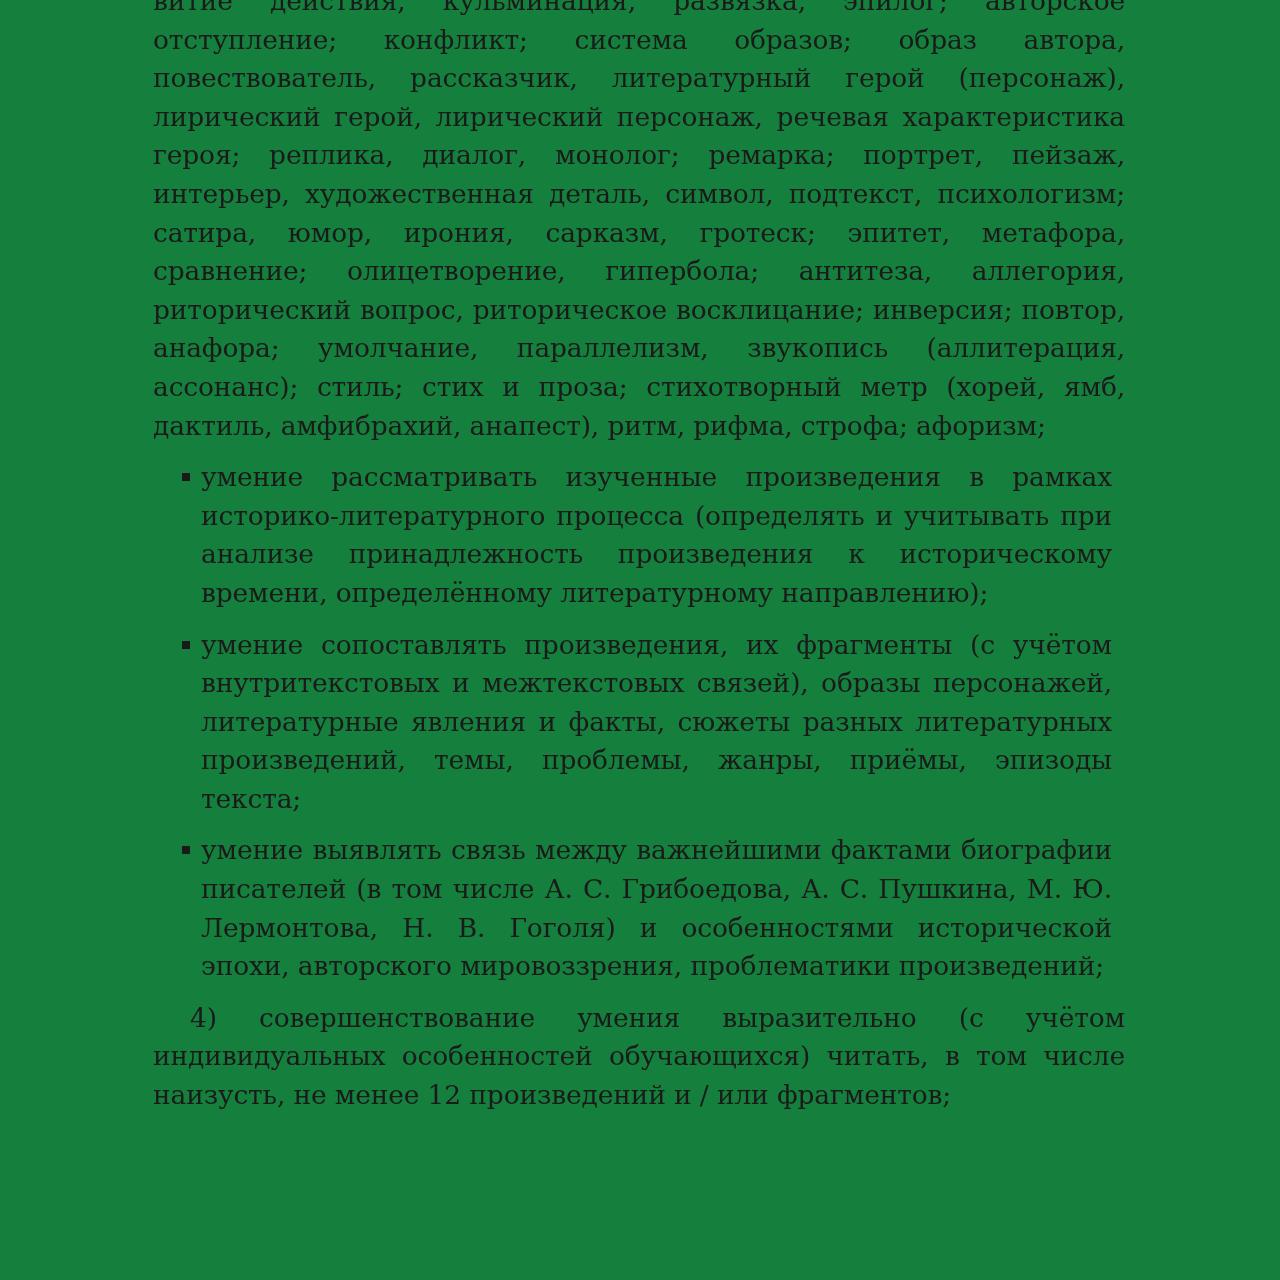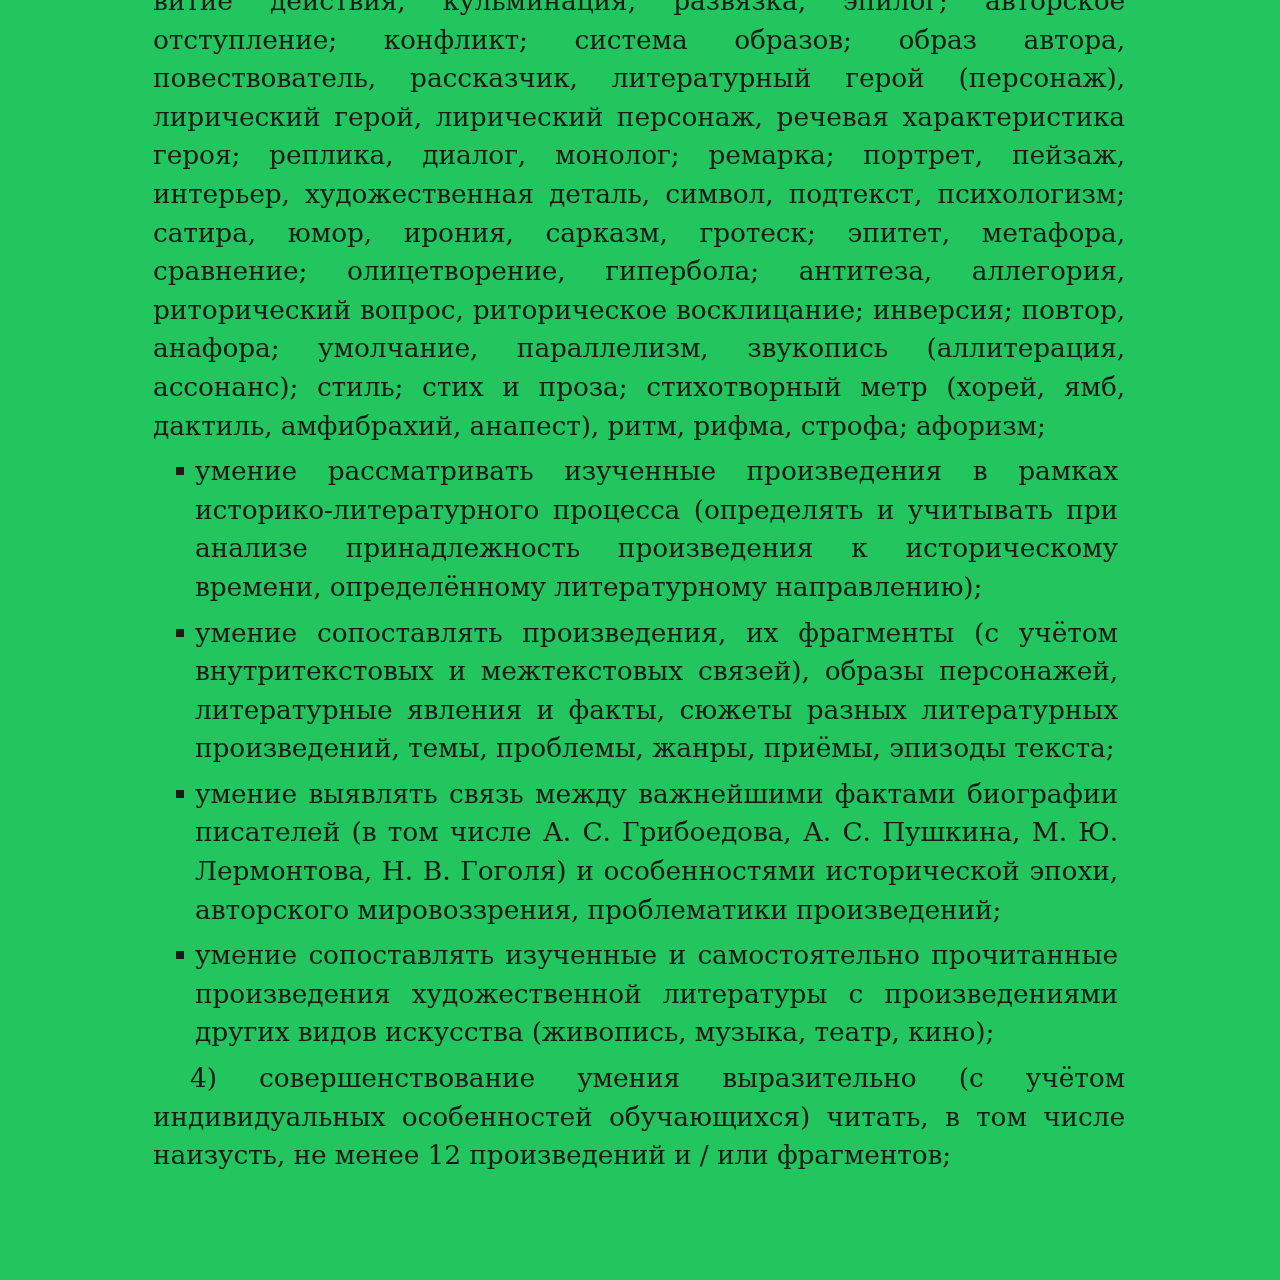--- a/index.html
+++ b/index.html
@@ -12,21 +12,21 @@
     height: 1280px;
     overflow: hidden;
     font-family: "DejaVu Serif", "Liberation Serif", serif;
     color: #1a1a1a;
   }
 
   #page {
     position: relative;
     width: 1280px;
     height: 1280px;
-    background: #22c55e;
+    background: #15803d;
     overflow: hidden;
   }
 
   
   #column {
     position: absolute;
     left: 153px;
     top: -18px;           
     width: 972px;
   }
@@ -49,21 +49,21 @@
   }
 
   
   .para.indent {
     text-indent: 37px;
   }
 
   
   .bullet {
     position: relative;
-    margin: 7px;
+    margin: 13px;
     padding-left: 35px;      
     font-size: 26.5px;
     line-height: 38.6px;
     text-align: justify;
     text-justify: inter-word;
     letter-spacing: -0.15px;
   }
   .bullet .marker {
     position: absolute;
     left: 16px;
@@ -93,22 +93,18 @@
     <div class="bullet">
       <span class="marker"></span>
       <span class="btext">умение сопоставлять произведения, их фрагменты (с учётом внутритекстовых и межтекстовых связей), образы персонажей, литературные явления и факты, сюжеты разных литературных произведений, темы, проблемы, жанры, приёмы, эпизоды текста;</span>
     </div>
 
     <div class="bullet">
       <span class="marker"></span>
       <span class="btext">умение выявлять связь между важнейшими фактами биографии писателей (в том числе А. С. Грибоедова, А. С. Пушкина, М. Ю. Лермонтова, Н. В. Гоголя) и особенностями исторической эпохи, авторского мировоззрения, проблематики произведений;</span>
     </div>
 
-    <div class="bullet">
-      <span class="marker"></span>
-      <span class="btext">умение сопоставлять изученные и самостоятельно прочитанные произведения художественной литературы с произведениями других видов искусства (живопись, музыка, театр, кино);</span>
-    </div>
 
     <p class="para indent">4) совершенствование умения выразительно (с учётом индивидуальных особенностей обучающихся) читать, в том числе наизусть, не менее 12 произведений и / или фрагментов;</p>
 
 
   </div>
 </div>
 
 </body></html>

